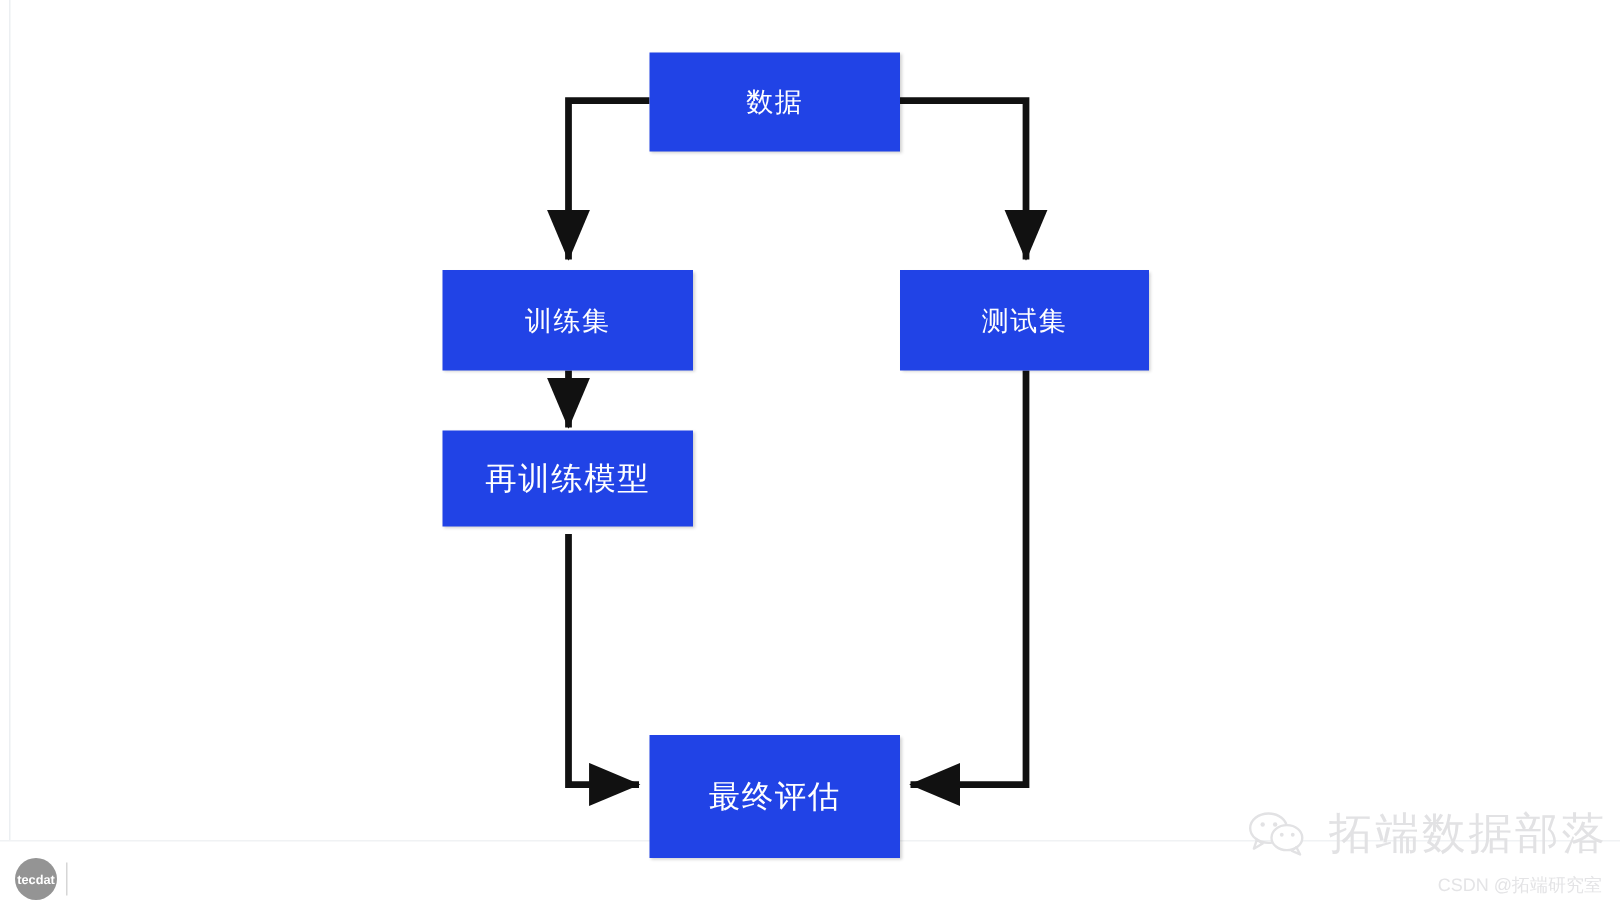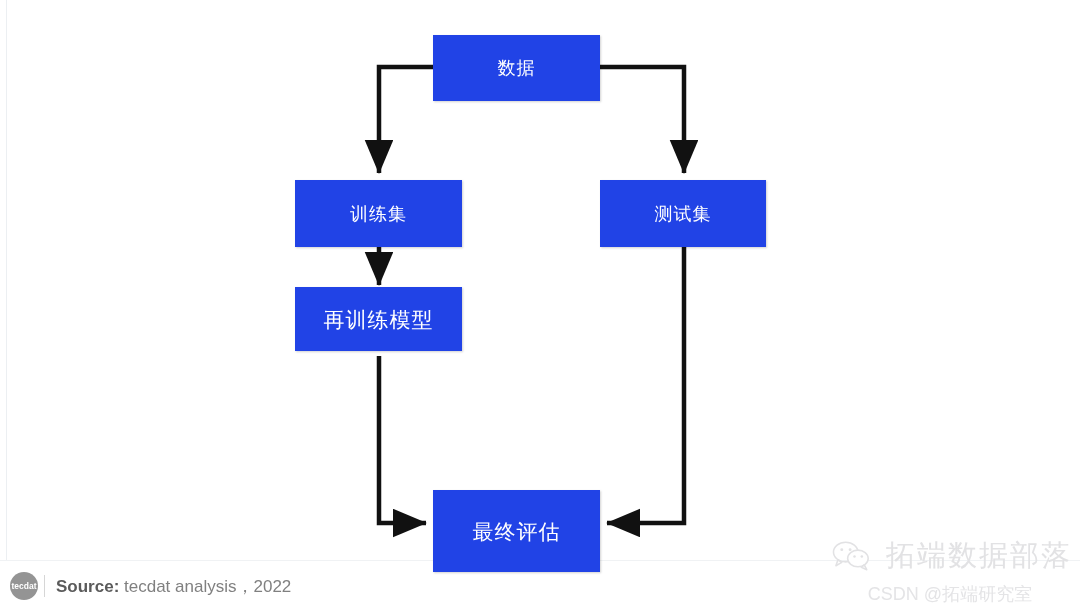--- a/index.html
+++ b/index.html
@@ -124,23 +124,23 @@
     gap: 9px;
   }
   .wm-title {
     font-size: 29px;
     color: #e2e2e4;
     letter-spacing: 2px;
     white-space: nowrap;
   }
   .wm-sub {
     margin-top: 6px;
-    font-size: 18px;
+    font-size: 12px;
     color: #e4e4e6;
-    text-align: center;
+    text-align: right;
     padding-right: 4px;
     white-space: nowrap;
   }
 </style>
 </head>
 <body>
 
 <div id="slide">
 
   <div class="edge-left"></div>
@@ -182,24 +182,20 @@
 
   <div class="node node-final">
     <span class="label fs-21">最终评估</span>
   </div>
 
   <div class="footer">
     <div class="brand-badge">
       <span>tecdat</span>
     </div>
     <div class="brand-divider"></div>
-    <div class="source-line">
-      <span class="strong">Source:</span>
-      <span>tecdat analysis，2022</span>
-    </div>
   </div>
 
   <div class="watermark">
     <div class="wm-row">
       <svg width="46" height="34" viewBox="0 0 46 34">
         <ellipse cx="14" cy="13" rx="12.5" ry="10" fill="none" stroke="#e2e2e4" stroke-width="1.6"></ellipse>
         <path d="M6 21 L4 27 L10 23.5 Z" fill="none" stroke="#e2e2e4" stroke-width="1.6" stroke-linejoin="round"></path>
         <circle cx="10" cy="10.5" r="1.5" fill="#e2e2e4"></circle>
         <circle cx="18.5" cy="10.5" r="1.5" fill="#e2e2e4"></circle>
         <ellipse cx="26.5" cy="19.5" rx="10.5" ry="8.5" fill="#ffffff" stroke="#e2e2e4" stroke-width="1.6"></ellipse>

